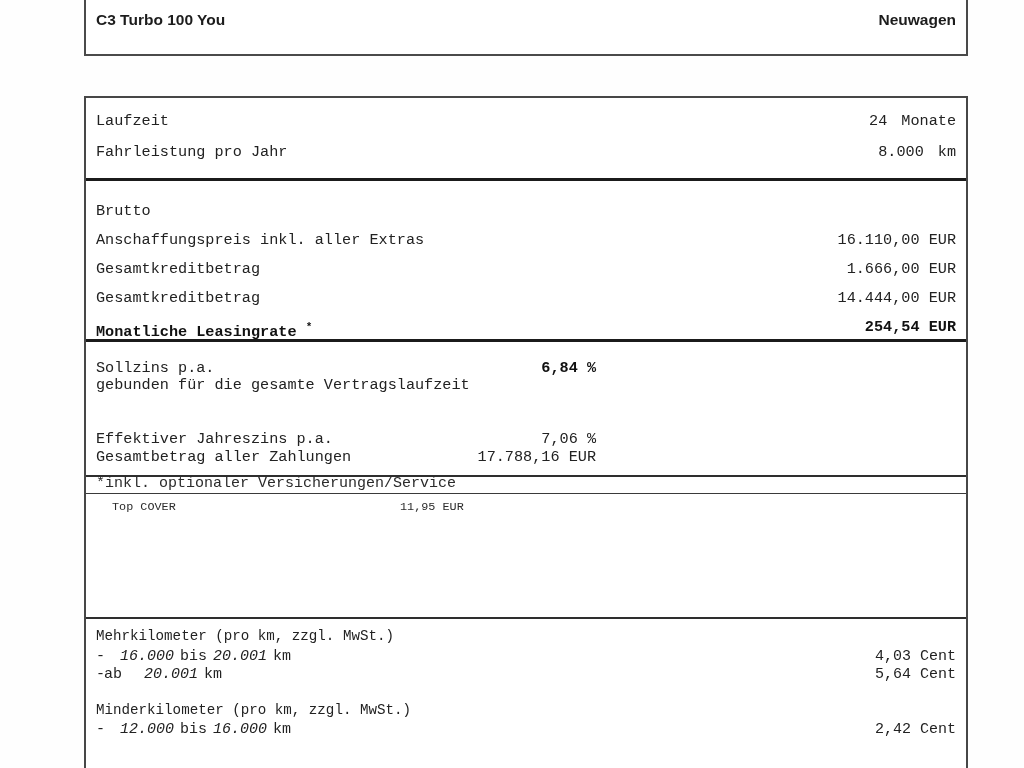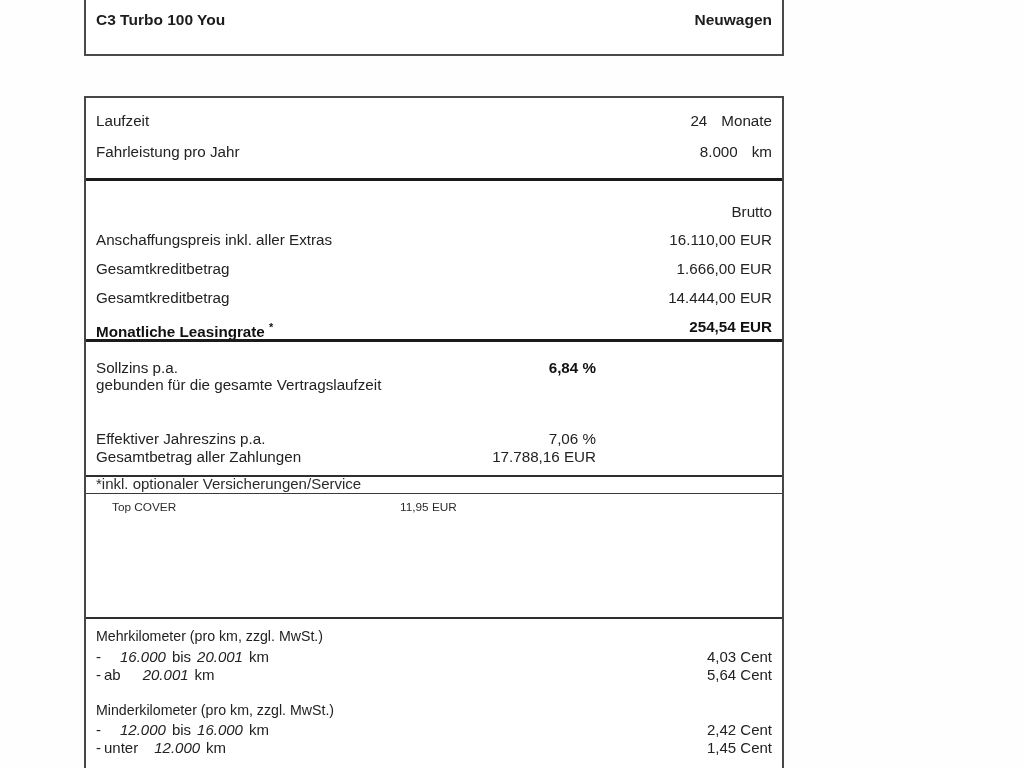--- a/index.html
+++ b/index.html
@@ -5,51 +5,51 @@
   * { margin:0; padding:0; box-sizing:border-box; }
   html,body { width:1024px; height:768px; background:#ffffff; overflow:hidden;
               font-family:"Liberation Sans", sans-serif; color:#222; }
   .page { position:relative; width:1024px; height:768px; background:#fefefe; }
 
   
   .strip-seg { position:absolute; top:0; height:4px; background:#0c0c0c; }
   .seg1 { left:253px; width:236px; }
   .seg2 { left:496px; width:204px; }
 
-  .box { position:absolute; left:84px; width:700px; background:#fff; }
+  .box { position:absolute; left:84px; width:884px; background:#fff; }
 
   
   .header-box { top:0; height:56px; border:2px solid #4a4a4a; border-top:none;
                 padding:11px 10px 0 10px; }
   .header-box .model { position:absolute; left:10px; top:11px;
                        font-weight:bold; font-size:15.5px; color:#1c1c1c; }
   .header-box .condition { position:absolute; right:10px; top:11px;
                        font-weight:bold; font-size:15.5px; color:#1c1c1c; }
 
   
-  .main-box { top:96px; height:672px; border:2px solid #474747; border-bottom:none; }
+  .main-box { top:96px; height:672px; border:2px solid #474747; border-bottom:none;font-family:Liberation Mono, monospace; }
 
   .sec { position:absolute; left:0; right:0; padding:0 10px; font-size:15.2px; }
   .row { position:relative; height:18px; line-height:18px; }
   .row .lbl { float:left; }
   .row .val { float:right; text-align:right; }
   .unit { margin-left:14px; }
 
   .divider { position:absolute; left:0; right:0; background:#1b1b1b; }
   .divider.thick { height:3px; }
   .divider.thin  { height:2px; background:#2e2e2e; }
   .divider.hair  { height:1px; background:#3a3a3a; }
 
   
   .sec-contract { top:14px; }
   .sec-contract .row { margin-bottom:13px; }
 
   
   .sec-pricing { top:105px; }
-  .brutto-line { text-align:right; height:17px; line-height:17px; }
+  .brutto-line { text-align:left; height:17px; line-height:17px; }
   .sec-pricing .row { margin-top:11px; }
   .row.bold .lbl, .row.bold .val { font-weight:bold; color:#111; }
   sup.star { font-size:11px; vertical-align:6px; }
 
   
   .zline { position:absolute; left:0; right:0; height:18px; line-height:18px;
            padding:0 10px; font-size:15.2px; }
   .zval { position:absolute; left:0; width:510px; text-align:right; }
   .zval.bold { font-weight:bold; color:#111; }
 
@@ -157,19 +157,15 @@
     <div class="km-row" style="top:568px">
       <span class="km-dash" style="width:8px">-</span><span class="km-kw">ab</span><span class="km-gap"></span><span class="km-num">20.001</span><span class="km-kw">km</span>
       <span class="km-val">5,64 Cent</span>
     </div>
 
     <div class="km-title" style="top:604px">Minderkilometer (pro km, zzgl. MwSt.)</div>
     <div class="km-row" style="top:623px">
       <span class="km-dash">-</span><span class="km-num">12.000</span><span class="km-kw">bis</span><span class="km-num">16.000</span><span class="km-kw">km</span>
       <span class="km-val">2,42 Cent</span>
     </div>
-    <div class="km-row" style="top:641px">
-      <span class="km-dash" style="width:8px">-</span><span class="km-kw">unter</span><span class="km-gap" style="width:10px"></span><span class="km-num">12.000</span><span class="km-kw">km</span>
-      <span class="km-val">1,45 Cent</span>
-    </div>
 
   </div>
 </div>
 
 </body></html>

